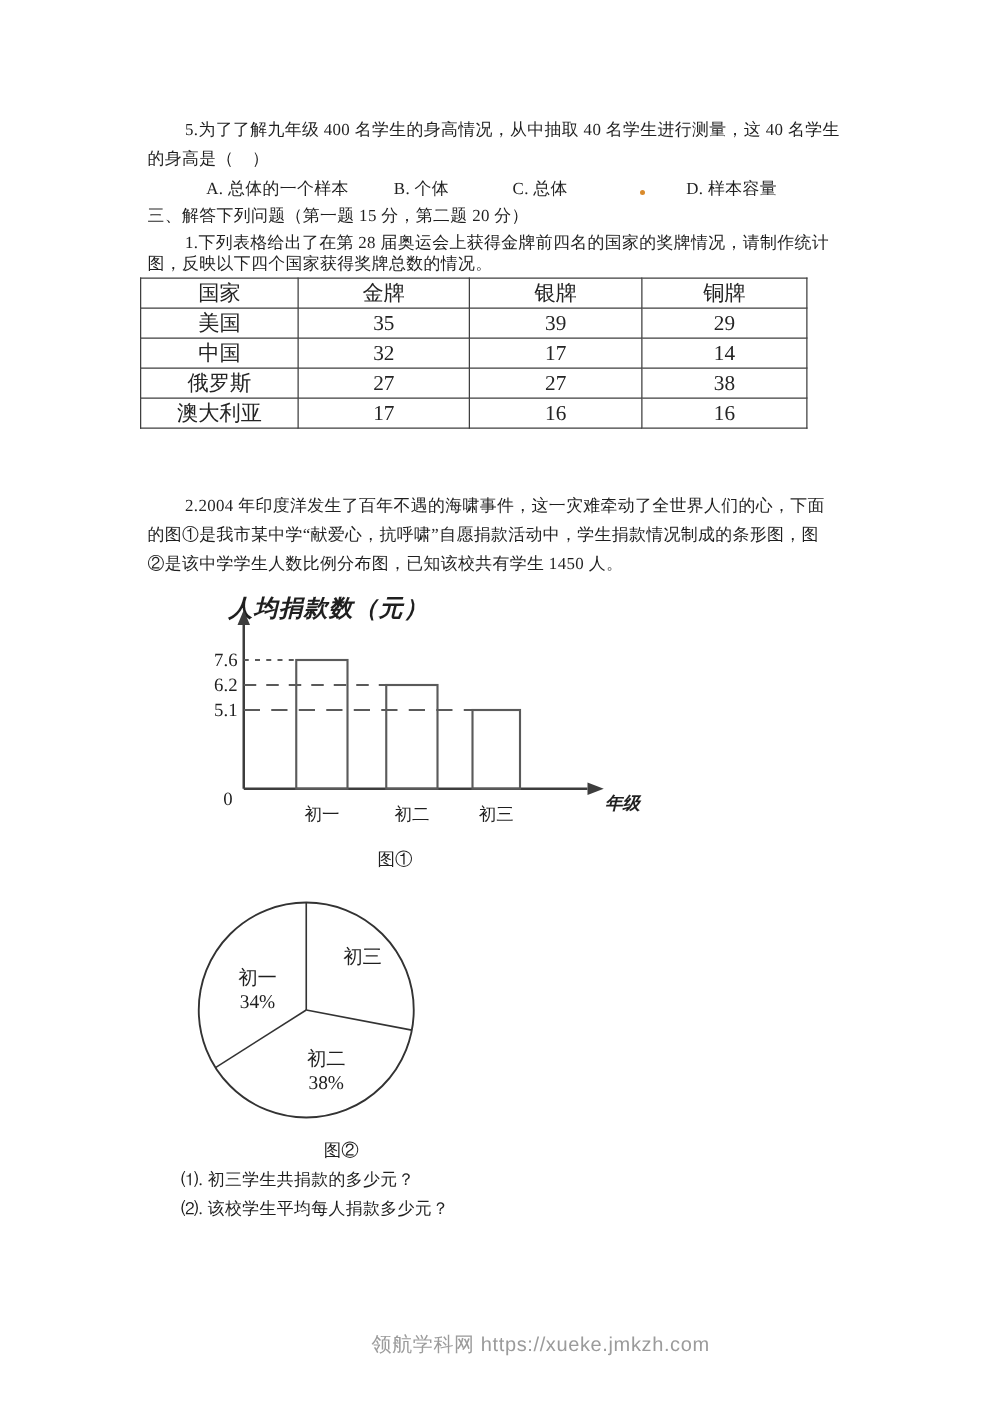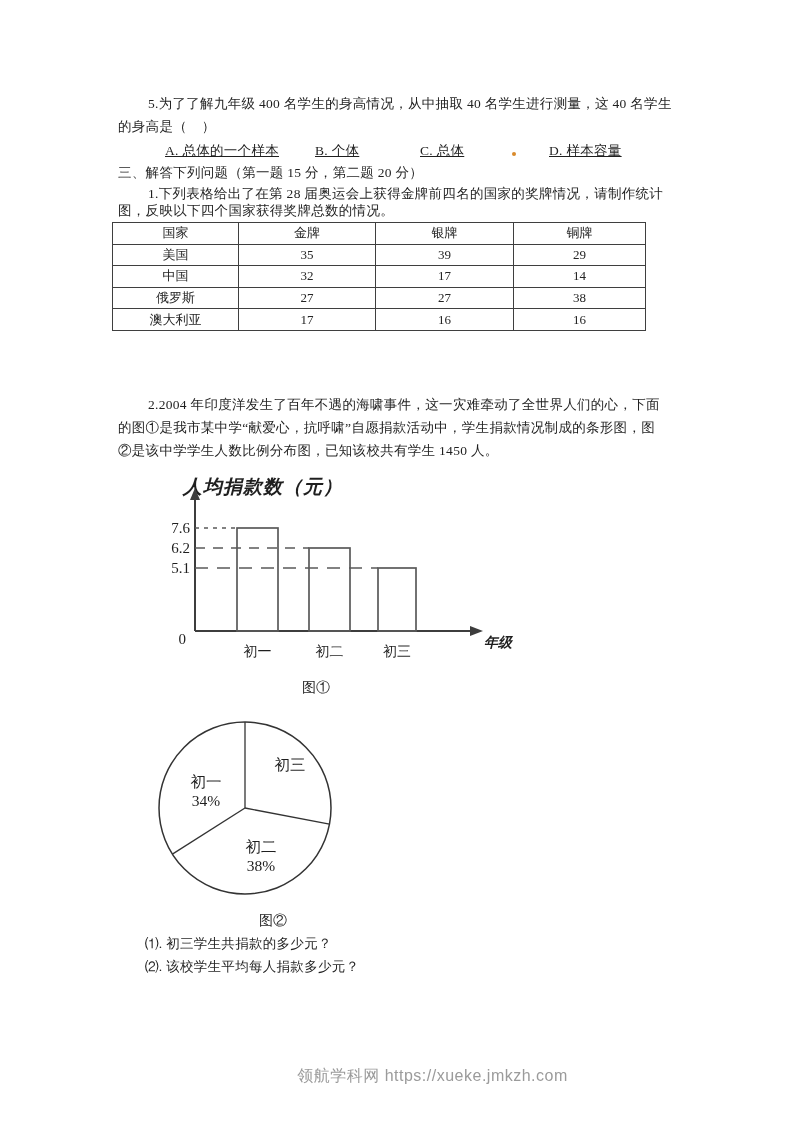--- a/index.html
+++ b/index.html
@@ -1,23 +1,23 @@
 <!DOCTYPE html>
 <html><head>
 <meta charset="utf-8">
 <style>
   html,body{margin:0;padding:0;background:#ffffff;}
   .page{position:relative;width:793px;height:1122px;background:#ffffff;overflow:hidden;
         font-family:"Liberation Serif","DejaVu Serif",serif;color:#1f1f1f;}
   .line{position:absolute;left:118px;font-size:13.5px;letter-spacing:.3px;white-space:pre;line-height:16px;text-align:right;}
   .indent{left:148px;}
-  .opt{position:absolute;top:0;font-size:13.5px;white-space:pre;text-decoration:underline;}
+  .opt{position:absolute;top:0;font-size:13.5px;white-space:pre;}
   .stray-dot{position:absolute;width:4px;height:4px;border-radius:50%;top:9px;}
   table.medals{position:absolute;left:112px;top:222px;width:533px;border-collapse:collapse;table-layout:fixed;}
-  table.medals th,table.medals td{border:1px solid #3f3f3f;font-weight:normal;font-size:13px;
+  table.medals th,table.medals td{border:1px solid #3f3f3f;font-weight:normal;font-size:17px;
         text-align:center;height:20.6px;padding:0;color:#242424;}
   .chart-wrap{position:absolute;left:150px;top:472px;width:420px;height:200px;}
   .chart-title{position:absolute;left:183px;top:474px;font-size:19px;font-weight:bold;font-style:italic;letter-spacing:1px;}
   .fig-caption{position:absolute;font-size:14px;width:80px;text-align:right;}
   .pie-wrap{position:absolute;left:150px;top:712px;width:200px;height:195px;}
   .question-line{position:absolute;left:145px;font-size:13.5px;letter-spacing:.3px;white-space:pre;}
   .footer{position:absolute;top:1066px;left:0;width:100%;text-align:center;
         font-family:"Liberation Sans","DejaVu Sans",sans-serif;font-size:16px;letter-spacing:.5px;}
   
   .ax{stroke:#3d3d3d;stroke-width:2;}
@@ -35,21 +35,21 @@
 <body>
 
 <div class="page">
 
   <div class="line indent" style="top:96px">5.为了了解九年级 400 名学生的身高情况，从中抽取 40 名学生进行测量，这 40 名学生</div>
   <div class="line" style="top:119px">的身高是（    ）</div>
 
   <div class="line" style="top:143px;left:0;width:793px">
     <span class="opt" style="left:165px">A. 总体的一个样本</span>
     <span class="opt" style="left:315px">B. 个体</span>
-    <span class="opt" style="left:420px">C. 总体</span>
+    <span class="opt" style="left:410px">C. 总体</span>
     <span class="stray-dot" style="left: 512px; background: rgb(217, 138, 43);"></span>
     <span class="opt" style="left:549px">D. 样本容量</span>
   </div>
 
   <div class="line" style="top:165px">三、解答下列问题（第一题 15 分，第二题 20 分）</div>
   <div class="line indent" style="top:186px">1.下列表格给出了在第 28 届奥运会上获得金牌前四名的国家的奖牌情况，请制作统计</div>
   <div class="line" style="top:203px">图，反映以下四个国家获得奖牌总数的情况。</div>
 
   <table class="medals">
     <colgroup>

